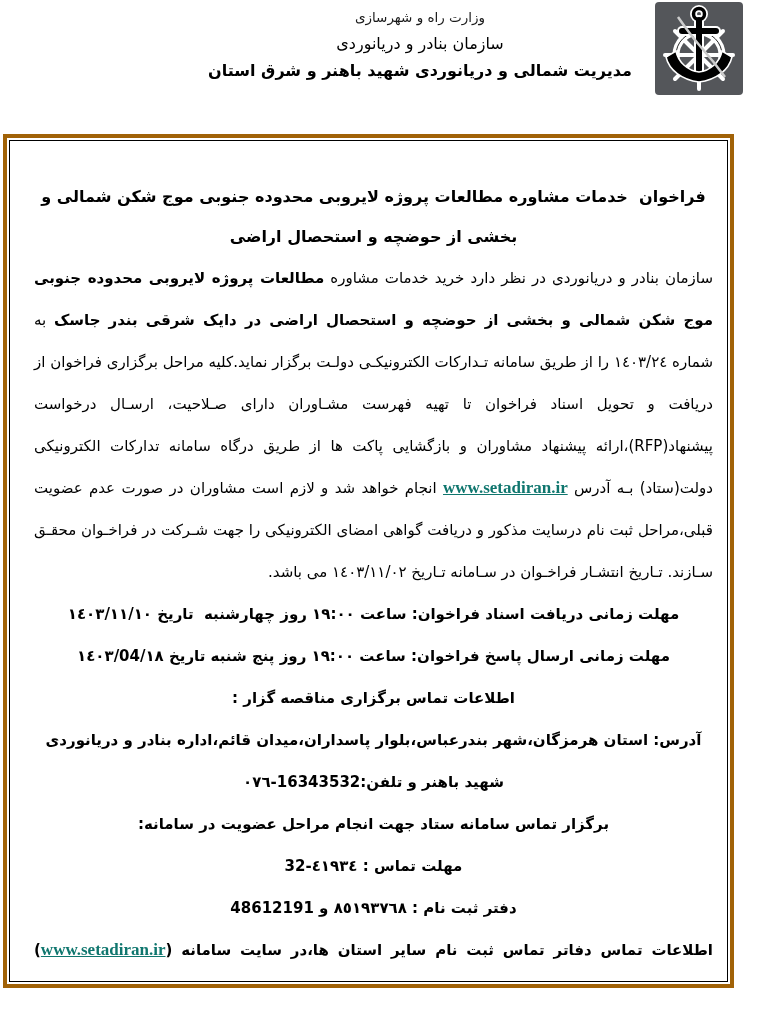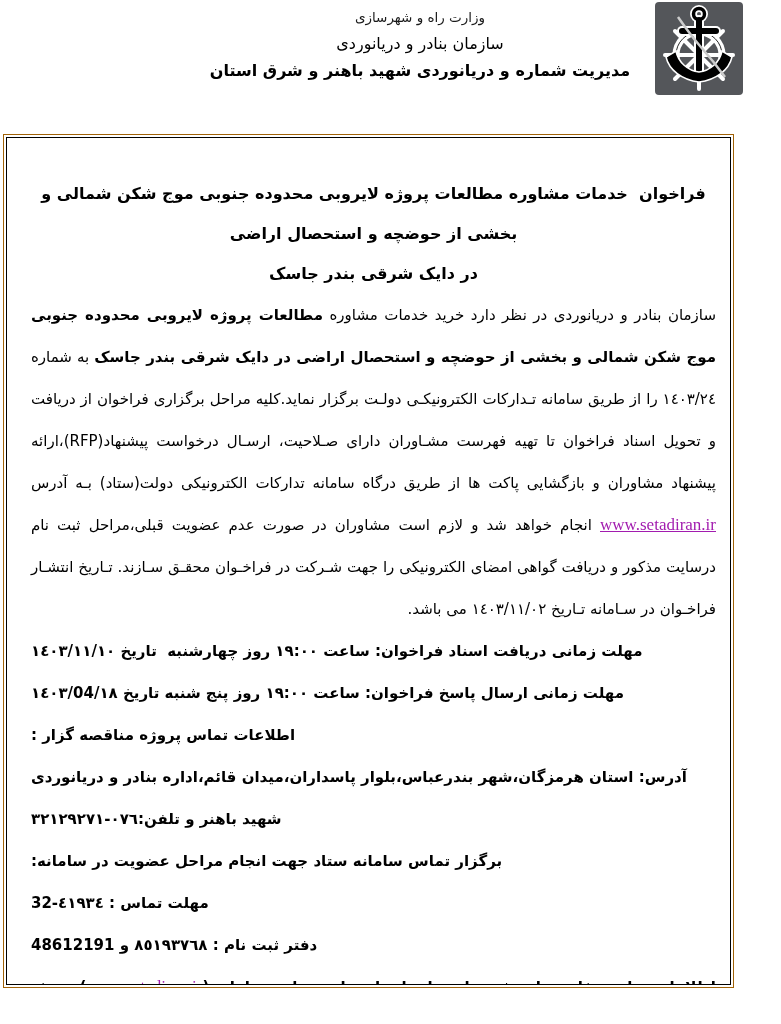--- a/index.html
+++ b/index.html
@@ -17,59 +17,59 @@
   .hdr-block{position:absolute;top:5px;left:90px;width:660px;text-align:center;}
   .hdr1{font-size:13.5px;line-height:25px;font-weight:400;color:#1a1a1a;}
   .hdr2{font-size:16px;line-height:27px;font-weight:400;}
   .hdr3{font-size:16px;line-height:27px;font-weight:700;}
   .logo{position:absolute;top:2px;left:655px;width:88px;height:93px;}
 
   
   .box{
     position:absolute;top:134px;left:3px;
     width:731px;height:854px;
-    border:1px solid #a16207;
+    border:4px solid #a16207;
     box-sizing:border-box;
   }
   .box-inner{
     position:absolute;top:2px;left:2px;right:2px;bottom:2px;
     border:1px solid #000;
     box-sizing:border-box;
     direction:rtl;
     padding:36px 14px 0 24px;
     overflow:hidden;
   }
 
   .title{
     font-weight:700;font-size:16px;line-height:40px;
     text-align:center;white-space:pre-wrap;
   }
   .tline{font-size:15px;line-height:42px;margin:0;}
   .intro{text-align:justify;font-weight:400;}
   .just{text-align:justify;font-weight:700;}
-  .rline{text-align:left;font-weight:700;white-space:pre-wrap;}
+  .rline{text-align:center;font-weight:700;white-space:pre-wrap;}
   .b{font-weight:700;}
   .url{
     font-family:"Liberation Serif","DejaVu Serif",serif;
-    font-weight:400;font-size:17px;
+    font-weight:700;font-size:17px;
     text-decoration:underline;
-    color:#a21caf;
+    color:#0f766e;
   }
   .num-ltr{unicode-bidi:isolate;}
 </style>
 </head>
 <body>
 
 <div class="page">
 
   <div class="letterhead">
     <div class="hdr-block">
       <div class="hdr1">وزارت راه و شهرسازی</div>
       <div class="hdr2">سازمان بنادر و دریانوردی</div>
-      <div class="hdr3">مدیریت شماره و دریانوردی شهید باهنر و شرق استان</div>
+      <div class="hdr3">مدیریت شمالی و دریانوردی شهید باهنر و شرق استان</div>
     </div>
 
     <div class="logo">
       <svg viewBox="0 0 88 93" width="88" height="93" xmlns="http://www.w3.org/2000/svg">
         <rect x="0" y="0" width="88" height="93" rx="4" fill="#54565A"></rect>
 
         <g stroke="#FFFFFF" stroke-width="4" stroke-linecap="round">
           <line x1="44" y1="53" x2="78" y2="53"></line>
           <line x1="44" y1="53" x2="68" y2="77"></line>
           <line x1="44" y1="53" x2="44" y2="87"></line>
@@ -96,30 +96,29 @@
 
         <path d="M23,15 C32,28 38,36 45,44 C53,53 62,64 70,75" stroke="#CCCCCC" stroke-width="2.5" fill="none"></path>
       </svg>
     </div>
   </div>
 
   <div class="box">
     <div class="box-inner">
 
       <div class="title">فراخوان  خدمات مشاوره مطالعات پروژه لایروبی محدوده جنوبی موج شکن شمالی و بخشی از حوضچه و استحصال اراضی</div>
-      <div class="title">در دایک شرقی بندر جاسک</div>
 
       <p class="tline intro"><span>سازمان بنادر و دریانوردی در نظر دارد خرید خدمات مشاوره </span><span class="b">مطالعات پروژه لایروبی محدوده جنوبی موج شکن شمالی و بخشی از حوضچه و استحصال اراضی در دایک شرقی بندر جاسک</span><span> به شماره ١٤٠٣/٢٤ را از طریق سامانه تـدارکات الکترونیکـی دولـت برگزار نماید.کلیه مراحل برگزاری فراخوان از دریافت و تحویل اسناد فراخوان تا تهیه فهرست مشـاوران دارای صـلاحیت، ارسـال درخواست پیشنهاد(RFP)،ارائه پیشنهاد مشاوران و بازگشایی پاکت ها از طریق درگاه سامانه تدارکات الکترونیکی دولت(ستاد) بـه آدرس </span><span class="url">www.setadiran.ir</span><span> انجام خواهد شد و لازم است مشاوران در صورت عدم عضویت قبلی،مراحل ثبت نام درسایت مذکور و دریافت گواهی امضای الکترونیکی را جهت شـرکت در فراخـوان محقـق سـازند. تـاریخ انتشـار فراخـوان در سـامانه تـاریخ ١٤٠٣/١١/٠٢ می باشد.</span></p>
 
       <p class="tline rline">مهلت زمانی دریافت اسناد فراخوان: ساعت ١٩:٠٠ روز چهارشنبه  تاریخ ١٤٠٣/١١/١٠</p>
       <p class="tline rline">مهلت زمانی ارسال پاسخ فراخوان: ساعت ١٩:٠٠ روز پنج شنبه تاریخ ١٤٠٣/04/١٨</p>
 
-      <p class="tline rline">اطلاعات تماس پروژه مناقصه گزار :</p>
+      <p class="tline rline">اطلاعات تماس برگزاری مناقصه گزار :</p>
 
-      <p class="tline rline"><span>آدرس: استان هرمزگان،شهر بندرعباس،بلوار پاسداران،میدان قائم،اداره بنادر و دریانوردی شهید باهنر و تلفن:</span><span class="num-ltr" dir="ltr">٠٧٦-٣٢١٢٩٢٧١</span></p>
+      <p class="tline rline"><span>آدرس: استان هرمزگان،شهر بندرعباس،بلوار پاسداران،میدان قائم،اداره بنادر و دریانوردی شهید باهنر و تلفن:</span><span class="num-ltr" dir="ltr">٠٧٦-16343532</span></p>
 
       <p class="tline rline">برگزار تماس سامانه ستاد جهت انجام مراحل عضویت در سامانه:</p>
 
       <p class="tline rline"><span>مهلت تماس : </span><span class="num-ltr" dir="ltr">32-٤١٩٣٤</span></p>
 
       <p class="tline rline">دفتر ثبت نام : ٨٥١٩٣٧٦٨ و 48612191</p>
 
       <p class="tline just"><span>اطلاعات تماس دفاتر تماس ثبت نام سایر استان ها،در سایت سامانه (</span><span class="url">www.setadiran.ir</span><span>) بخـش ثبـت نام/پروفایـل تـامین کننده/مناقصه گر موجود است.</span></p>
 
     </div>

